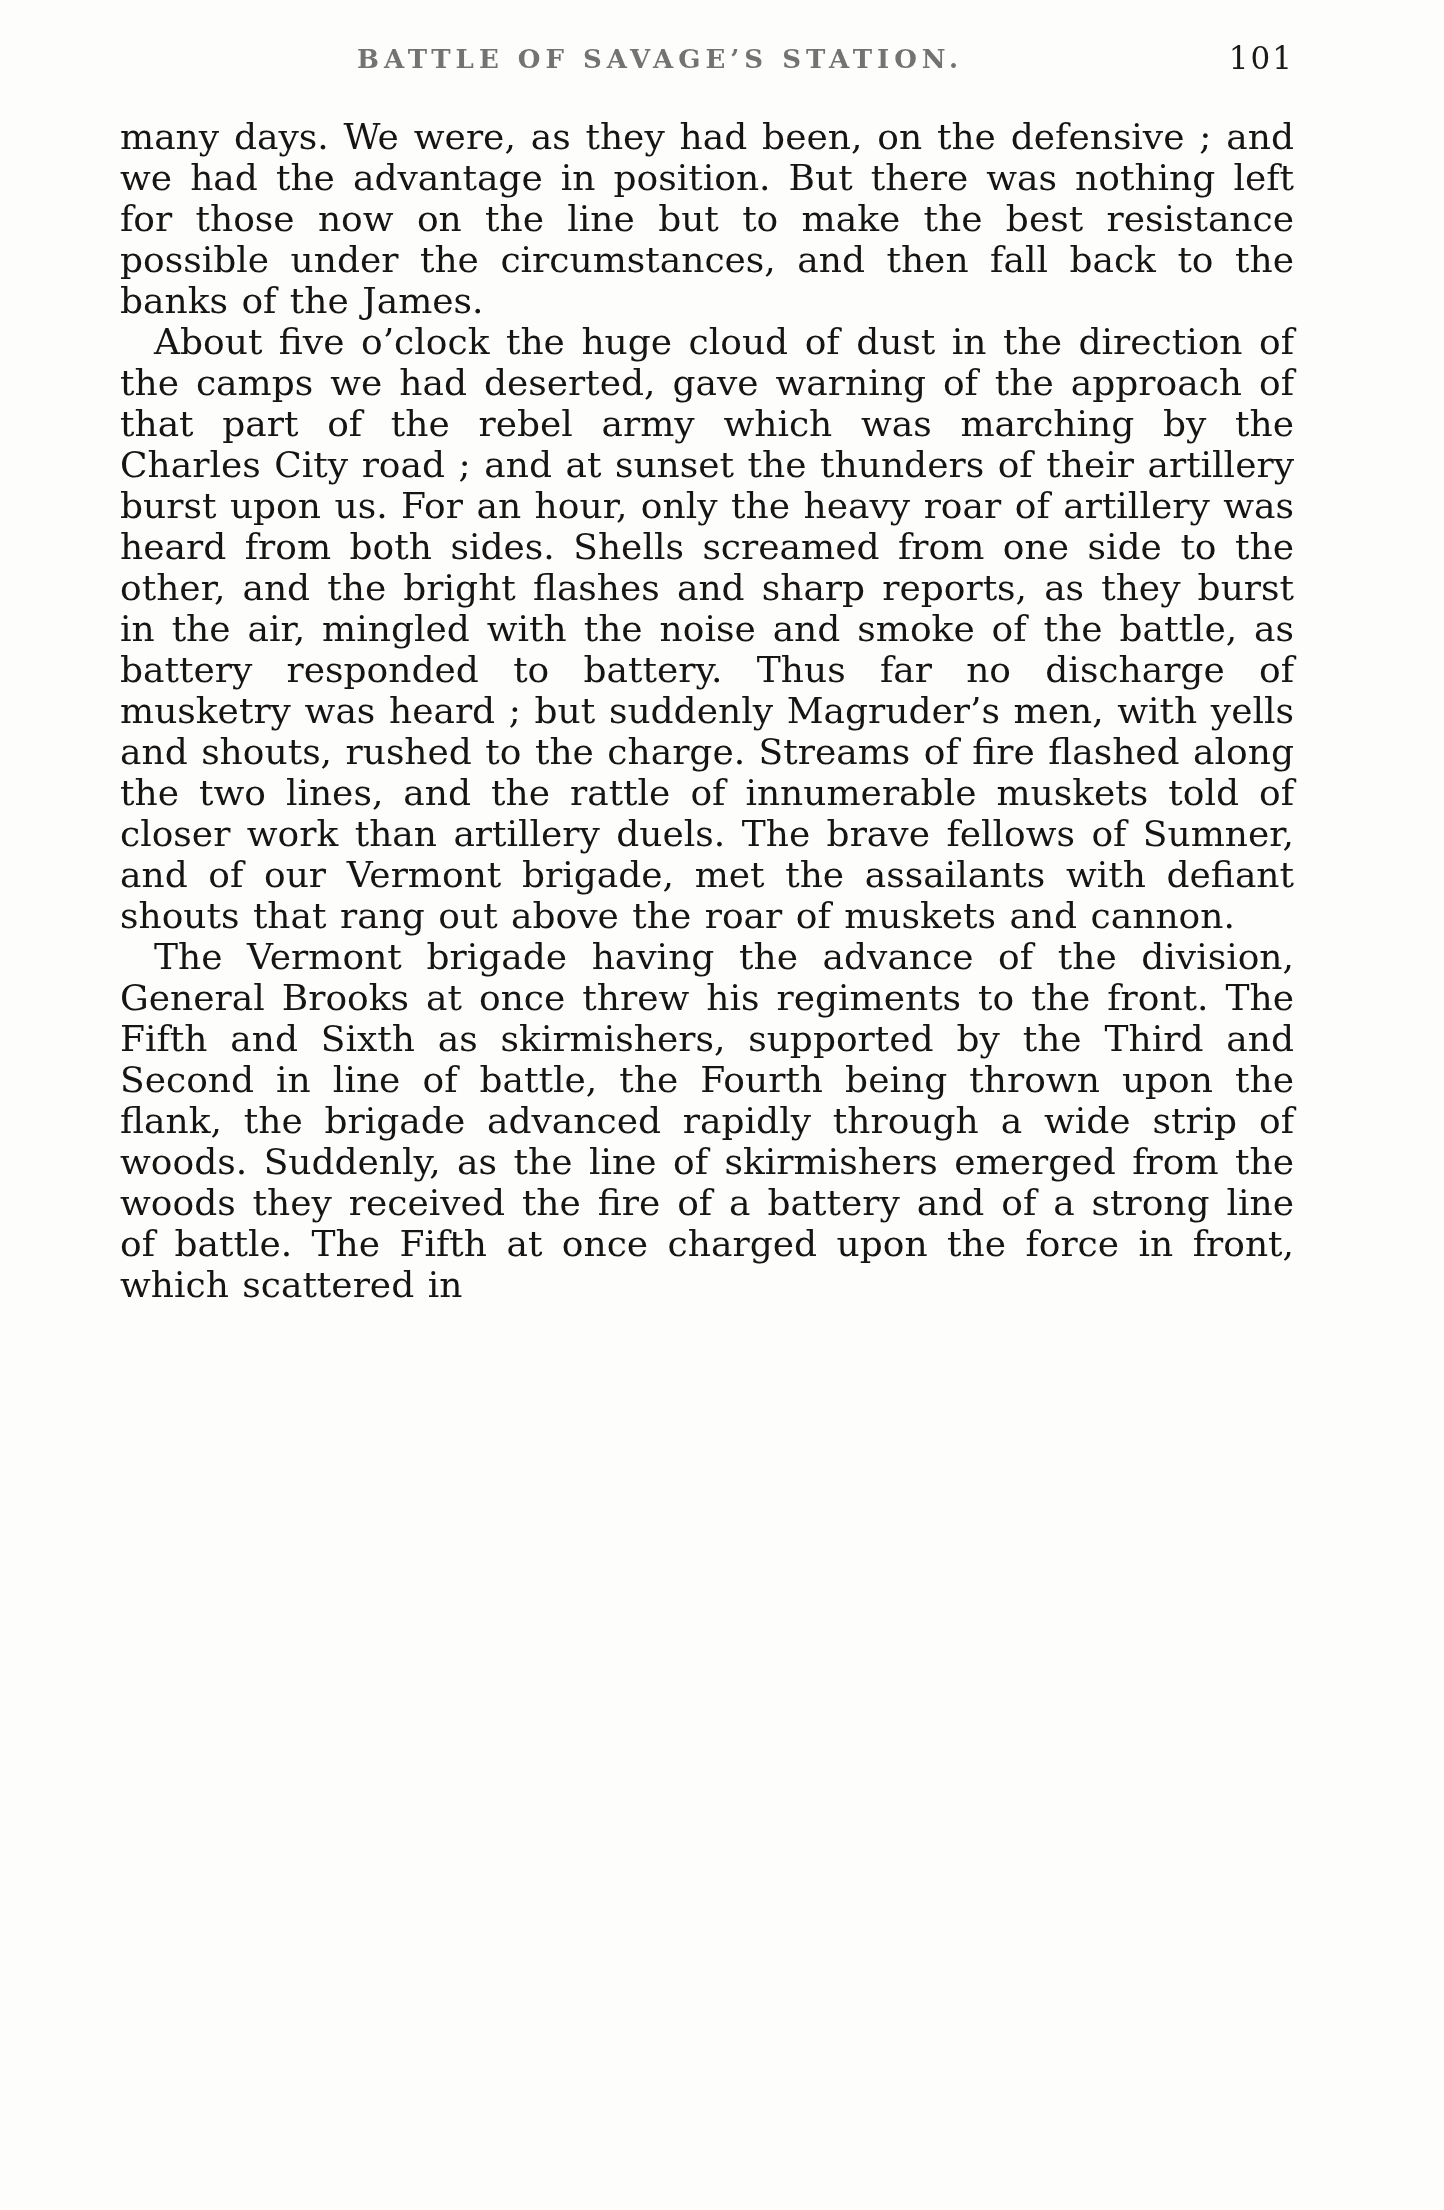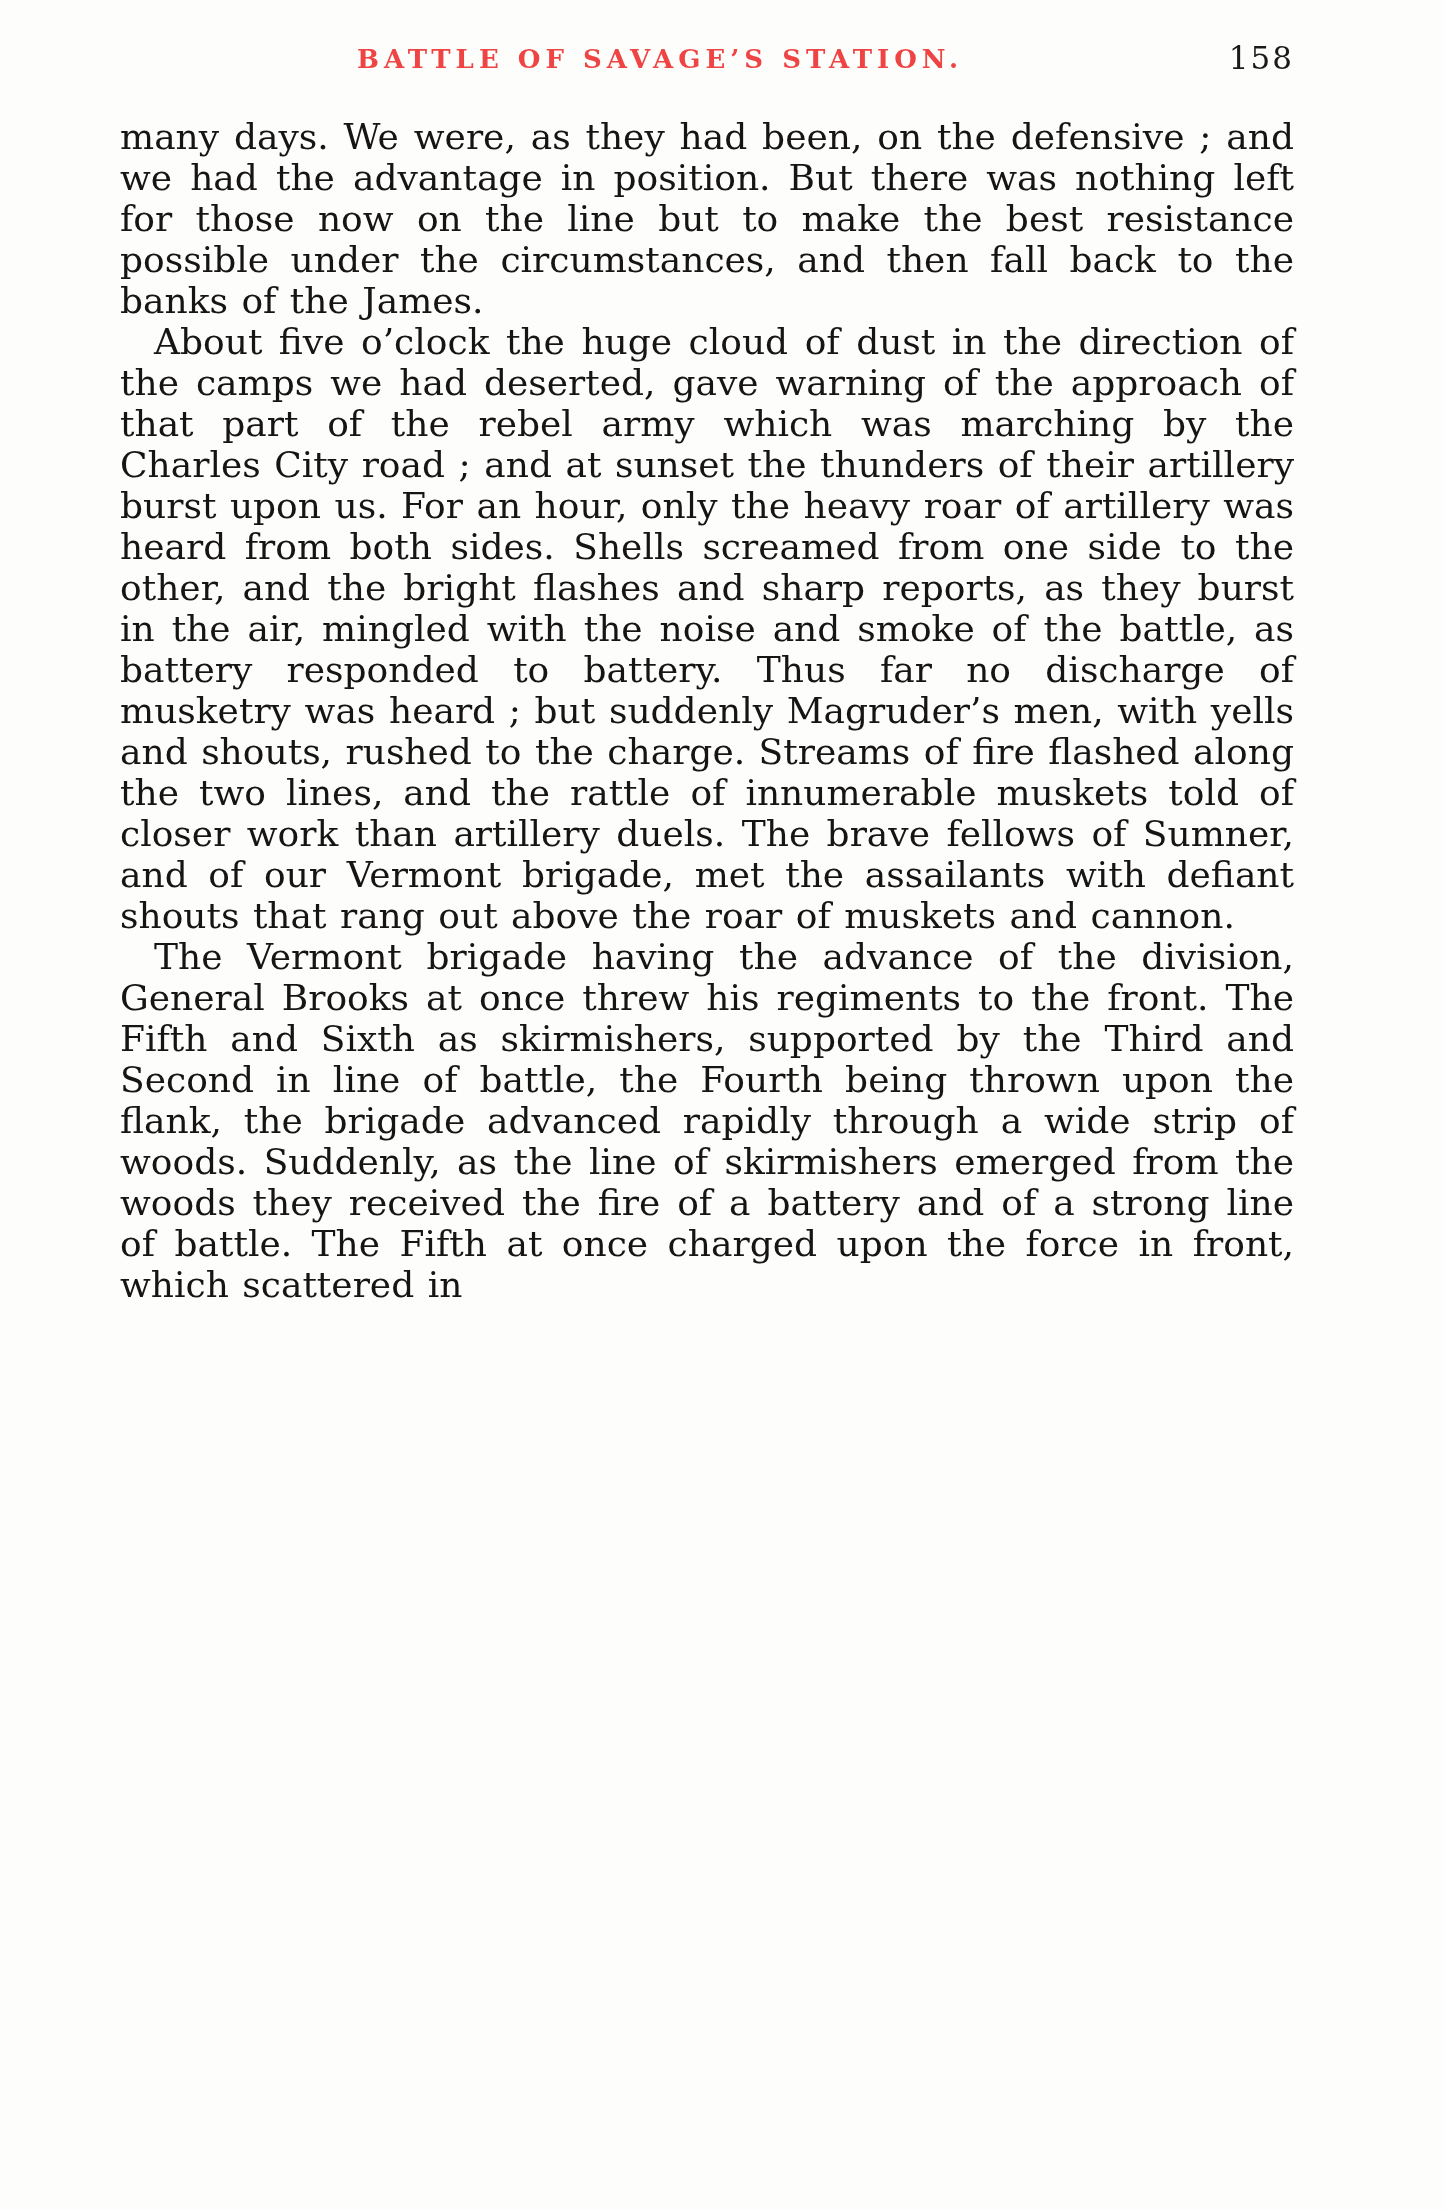--- a/index.html
+++ b/index.html
@@ -26,21 +26,21 @@
   }
   .running-title {
     position: absolute;
     left: 46%;
     top: 0;
     transform: translateX(-50%);
     font-size: 26px;
     font-weight: 700;
     letter-spacing: 5px;
     white-space: nowrap;
-    color: #ef4444;
+    color: #737373;
   }
   .page-number {
     position: absolute;
     right: 0;
     top: -4px;
     font-size: 31px;
     letter-spacing: 2px;
     color: #1c1a18;
   }
   .page-body p {
@@ -54,20 +54,20 @@
   .page-body p.indent {
     text-indent: 34px;
   }
 </style>
 </head>
 <body>
 
 <div class="page">
   <header class="page-header">
     <span class="running-title">BATTLE OF SAVAGE’S STATION.</span>
-    <span class="page-number">158</span>
+    <span class="page-number">101</span>
   </header>
   <main class="page-body">
       <p class="">many days.  We were, as they had been, on the defensive ; and we had the advantage in position.  But there was nothing left for those now on the line but to make the best resistance possible under the circumstances, and then fall back to the banks of the James.</p>
       <p class="indent">About five o’clock the huge cloud of dust in the direction of the camps we had deserted, gave warning of the approach of that part of the rebel army which was marching by the Charles City road ; and at sunset the thunders of their artillery burst upon us.  For an hour, only the heavy roar of artillery was heard from both sides.  Shells screamed from one side to the other, and the bright flashes and sharp reports, as they burst in the air, mingled with the noise and smoke of the battle, as battery responded to battery.  Thus far no discharge of musketry was heard ; but suddenly Magruder’s men, with yells and shouts, rushed to the charge.  Streams of fire flashed along the two lines, and the rattle of innumerable muskets told of closer work than artillery duels.  The brave fellows of Sumner, and of our Vermont brigade, met the assailants with defiant shouts that rang out above the roar of muskets and cannon.</p>
       <p class="indent">The Vermont brigade having the advance of the division, General Brooks at once threw his regiments to the front.  The Fifth and Sixth as skirmishers, supported by the Third and Second in line of battle, the Fourth being thrown upon the flank, the brigade advanced rapidly through a wide strip of woods.  Suddenly, as the line of skirmishers emerged from the woods they received the fire of a battery and of a strong line of battle.  The Fifth at once charged upon the force in front, which scattered in</p>
     </main>
 </div>
 
 </body></html>

